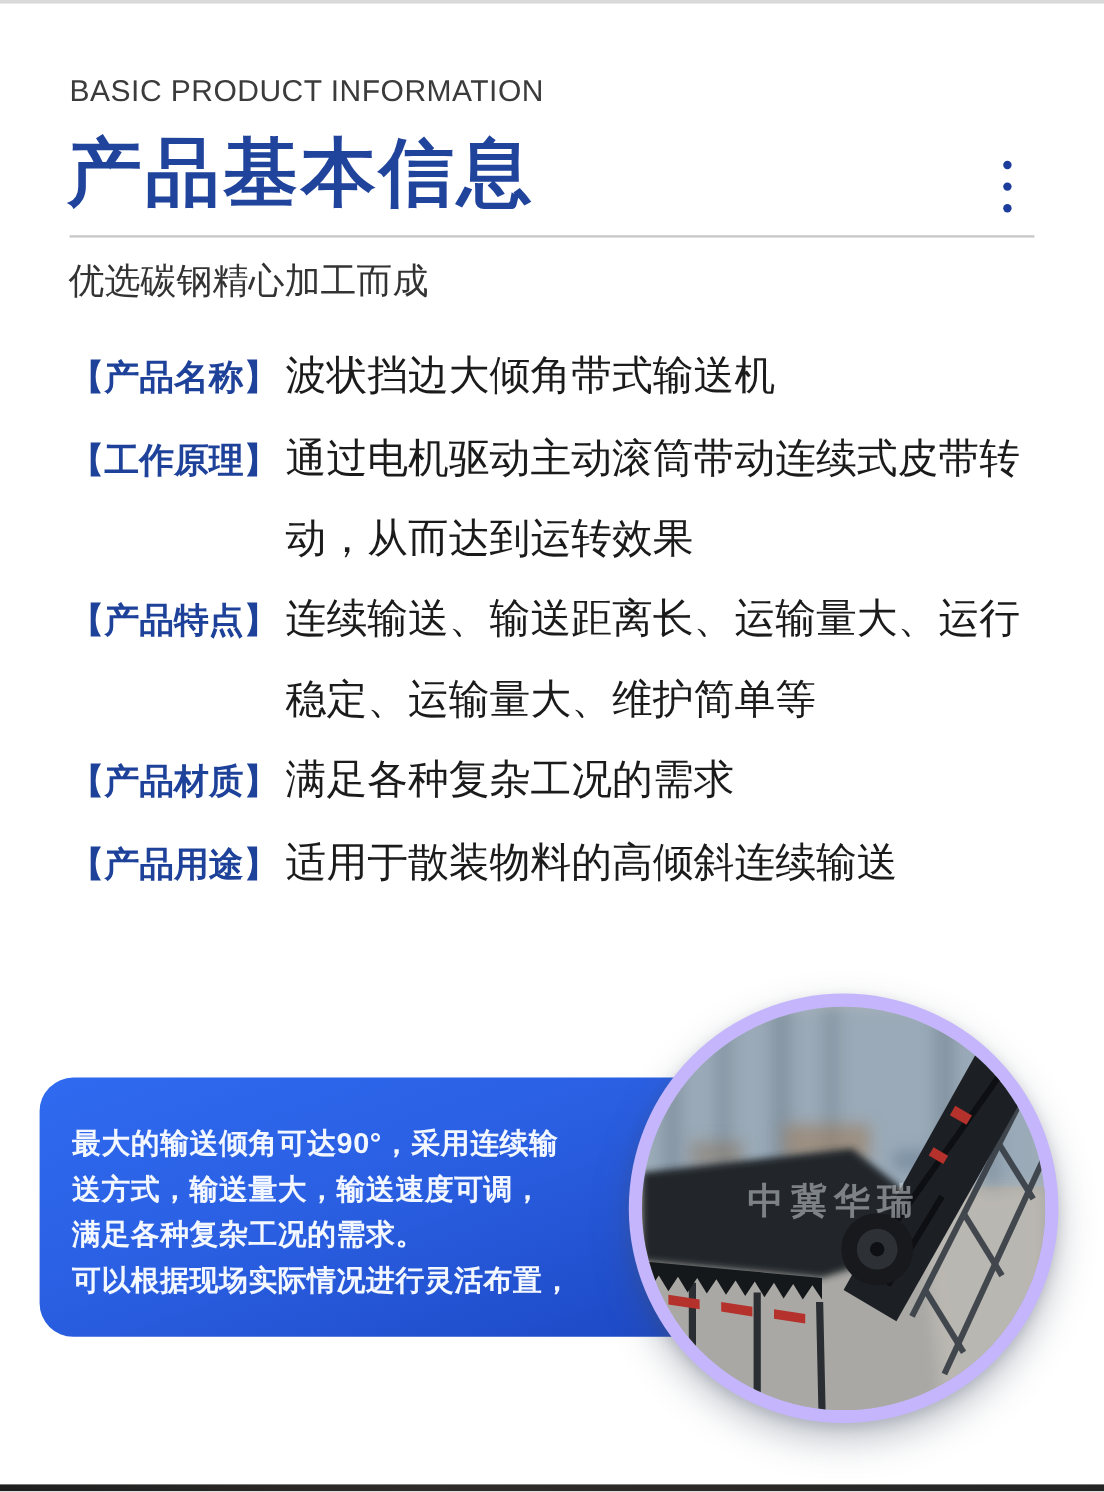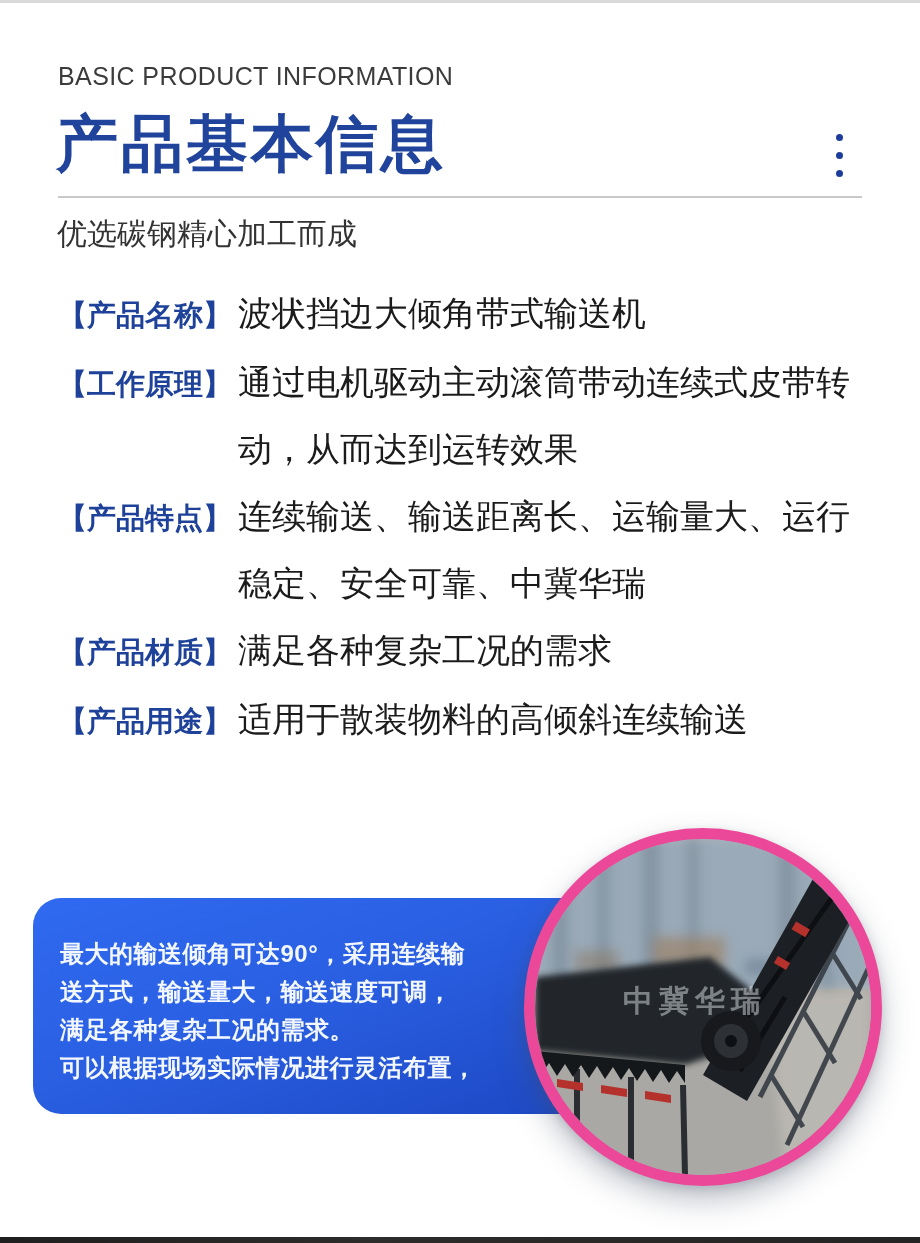--- a/index.html
+++ b/index.html
@@ -32,21 +32,21 @@
     position:absolute;left:33px;top:898px;width:586px;height:216px;border-radius:28px;
     background:linear-gradient(160deg,#2f6af0 0%,#2a5fe2 45%,#1c47c2 100%);
     box-sizing:border-box;padding:37px 20px 0 27px;
   }
   .highlight-box .hl-line{
     font-size:24px;line-height:38px;color:#f3f7ff;font-weight:600;letter-spacing:0.5px;
     white-space:nowrap;
   }
   .photo-circle{
     position:absolute;left:524px;top:828px;width:358px;height:358px;border-radius:50%;
-    background:#ec4899;box-sizing:border-box;padding:11px;
+    background:#c4b5fd;box-sizing:border-box;padding:11px;
     box-shadow:0 14px 30px rgba(70,80,100,0.35),0 4px 10px rgba(70,80,100,0.18);
   }
   .photo{width:336px;height:336px;border-radius:50%;overflow:hidden;position:relative;background:#aeb4ba;}
   .photo svg{display:block;}
   .bottom-strip{
     position:absolute;left:0;top:1237px;width:920px;height:6px;
     background:linear-gradient(90deg,#1f1f1f 0%,#2e2c2a 40%,#242424 100%);
   }
 </style>
 </head>
@@ -85,21 +85,21 @@
       <div class="row-content">
         <div class="line">通过电机驱动主动滚筒带动连续式皮带转</div>
         <div class="line">动，从而达到运转效果</div>
       </div>
     </div>
 
     <div class="row">
       <div class="row-label">【产品特点】</div>
       <div class="row-content">
         <div class="line">连续输送、输送距离长、运输量大、运行</div>
-        <div class="line">稳定、安全可靠、中冀华瑞</div>
+        <div class="line">稳定、运输量大、维护简单等</div>
       </div>
     </div>
 
     <div class="row">
       <div class="row-label">【产品材质】</div>
       <div class="row-content">
         <div class="line">满足各种复杂工况的需求</div>
         <div class="line"></div>
       </div>
     </div>

